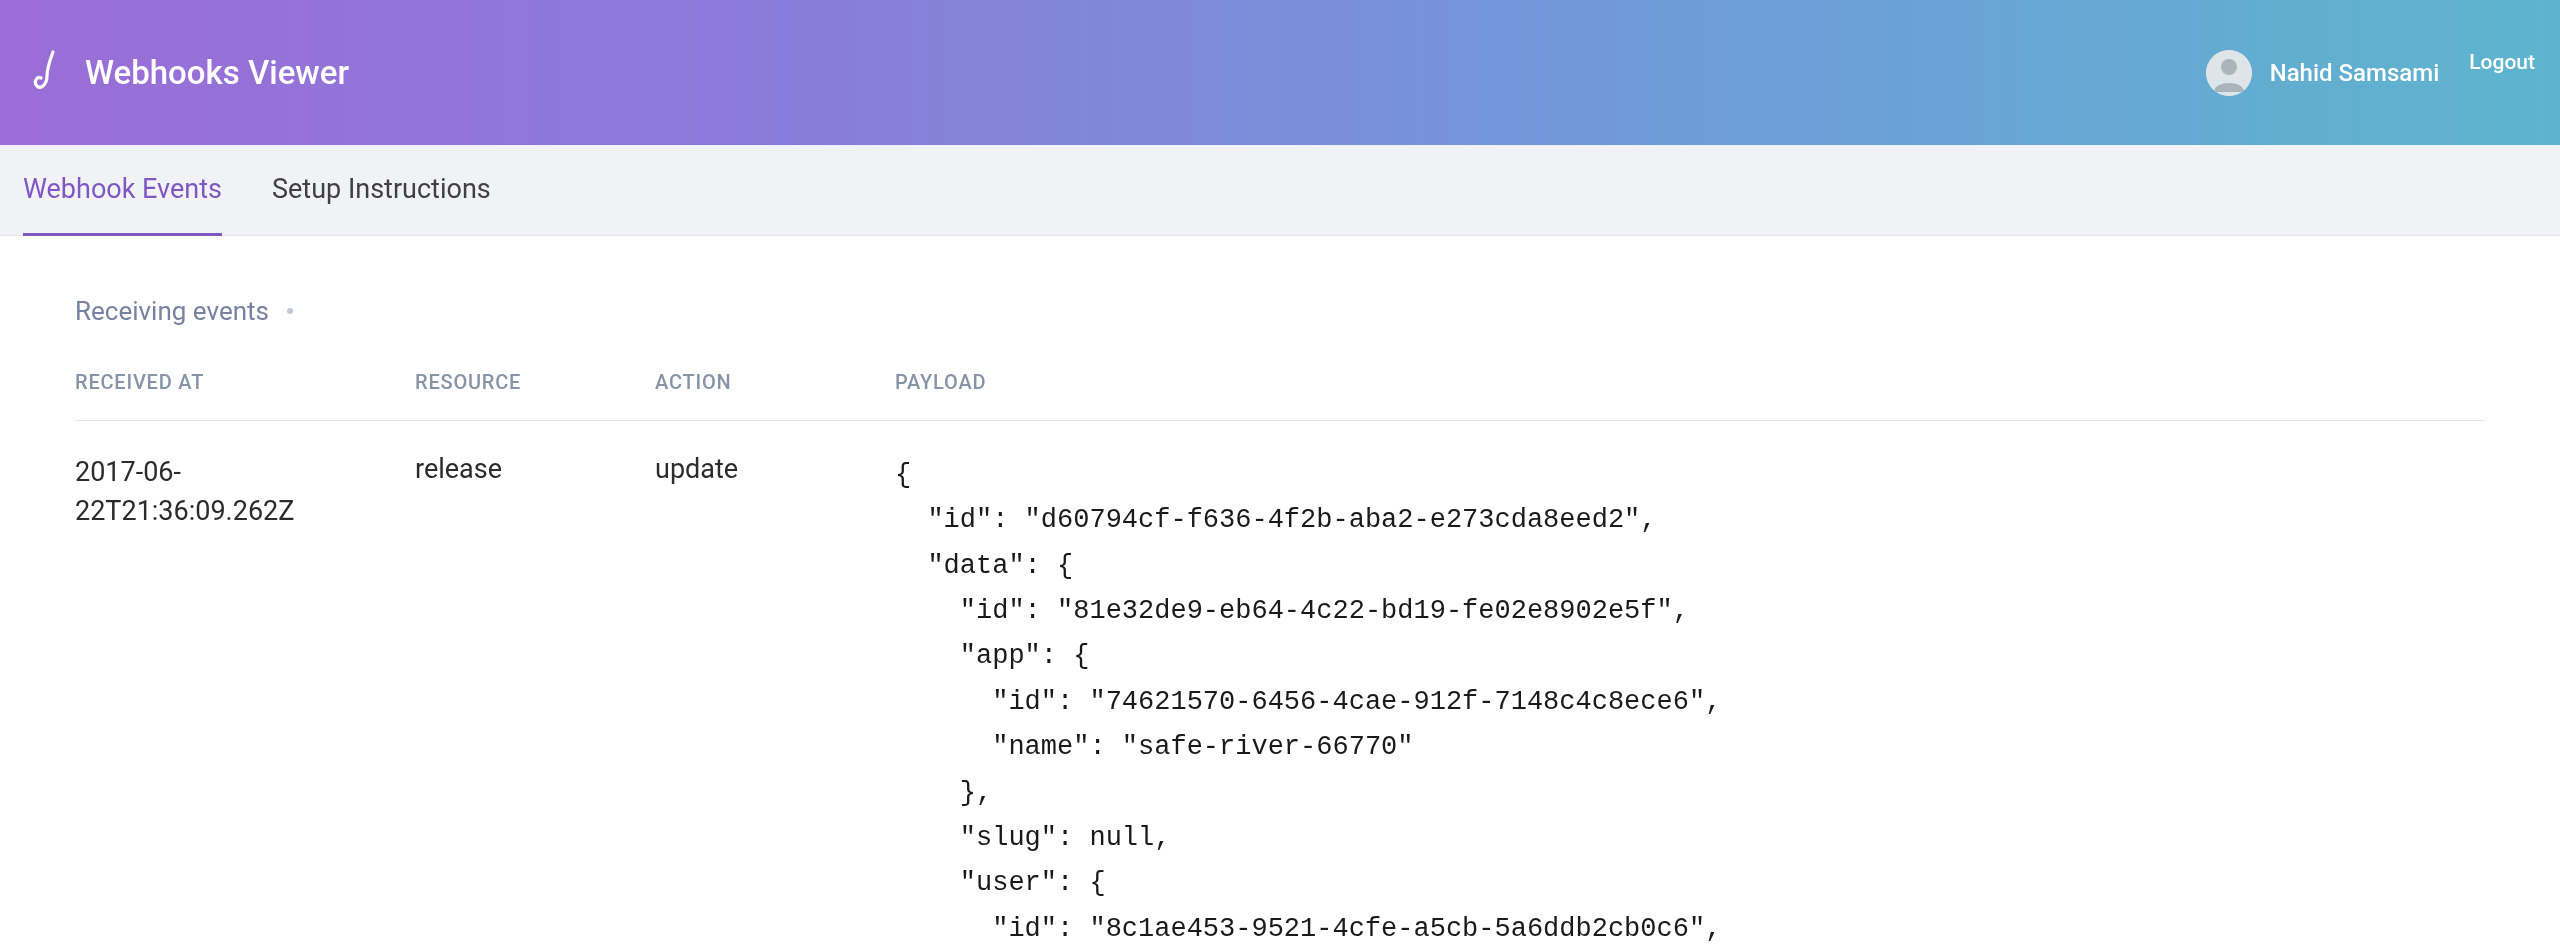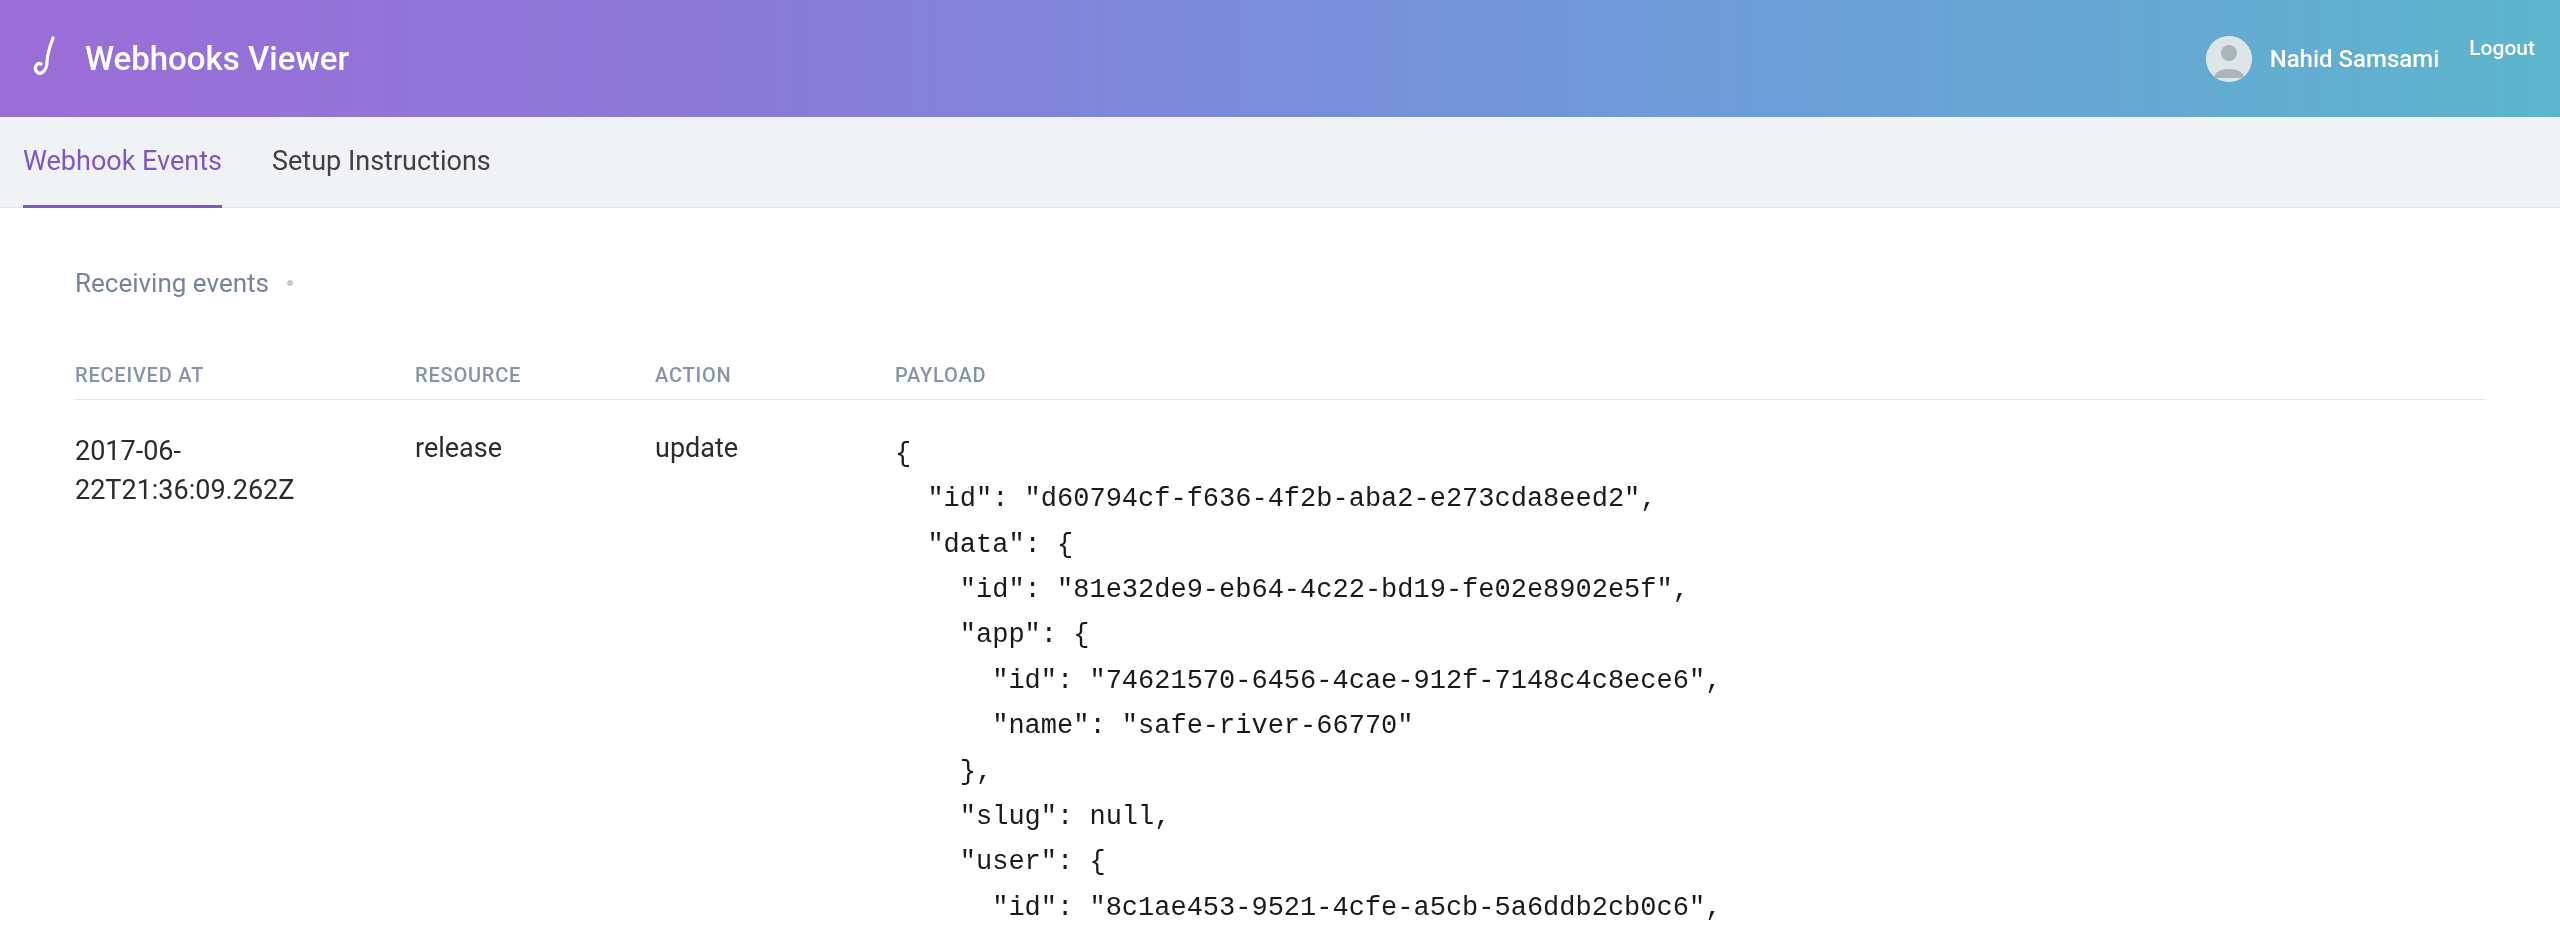--- a/index.html
+++ b/index.html
@@ -8,21 +8,21 @@
       box-sizing: border-box;
     }
     body {
       font-family: -apple-system, BlinkMacSystemFont, "Segoe UI", Roboto, Helvetica, Arial, sans-serif;
       background: #ffffff;
       color: #333;
       width: 2560px;
     }
     .header {
       background: linear-gradient(90deg, #9b6dd7 0%, #8a7bd9 30%, #6f9bd9 65%, #5db5cd 100%);
-      height: 117px;
+      height: 145px;
       display: flex;
       align-items: center;
       justify-content: space-between;
       padding: 0 25px;
     }
     .header-left {
       display: flex;
       align-items: center;
       gap: 20px;
     }
@@ -88,39 +88,39 @@
     .tab.active {
       color: #7e57c2;
       border-bottom-color: #7e57c2;
     }
     .content {
       padding: 60px 75px;
     }
     .status-row {
       font-size: 26px;
       color: #7782a0;
-      margin-bottom: 65px;
+      margin-bottom: 44px;
       display: flex;
       align-items: center;
       gap: 18px;
     }
     .status-dot {
       width: 6px;
       height: 6px;
       background: #c5c9d1;
       border-radius: 50%;
       display: inline-block;
     }
     .table {
       width: 100%;
     }
     .thead {
       display: flex;
       border-bottom: 1px solid #e2e4e9;
-      padding-bottom: 12px;
+      padding-bottom: 26px;
     }
     .th {
       font-size: 20px;
       letter-spacing: 0.8px;
       color: #8793a6;
       font-weight: 500;
       text-transform: uppercase;
     }
     .col-received { width: 340px; }
     .col-resource { width: 240px; }

